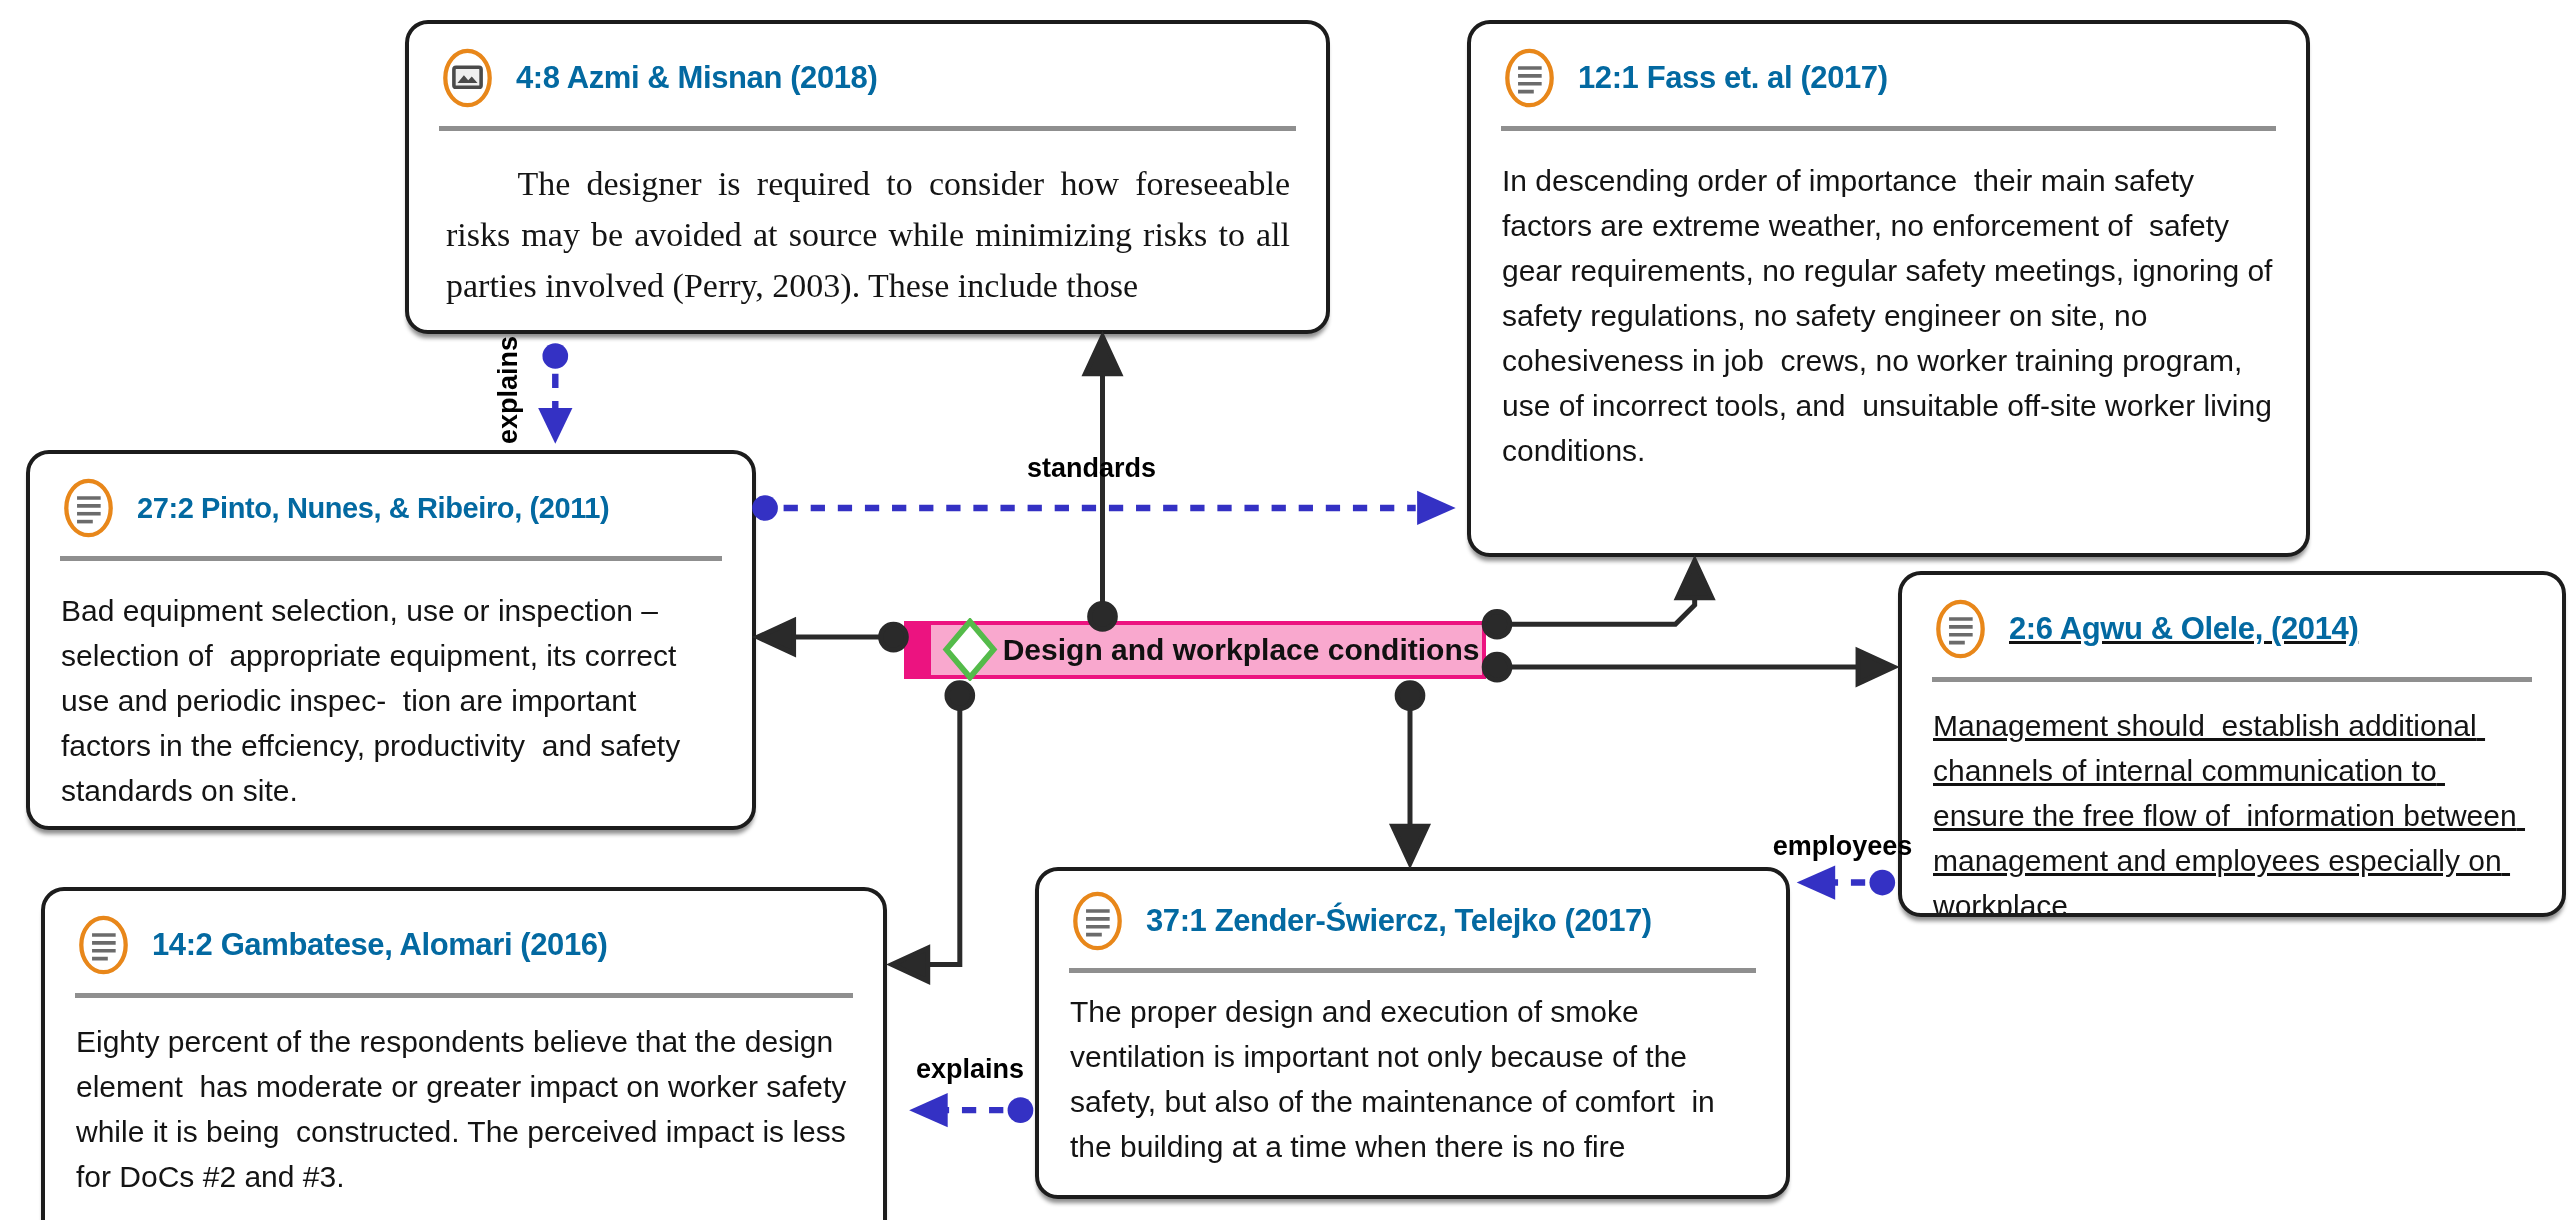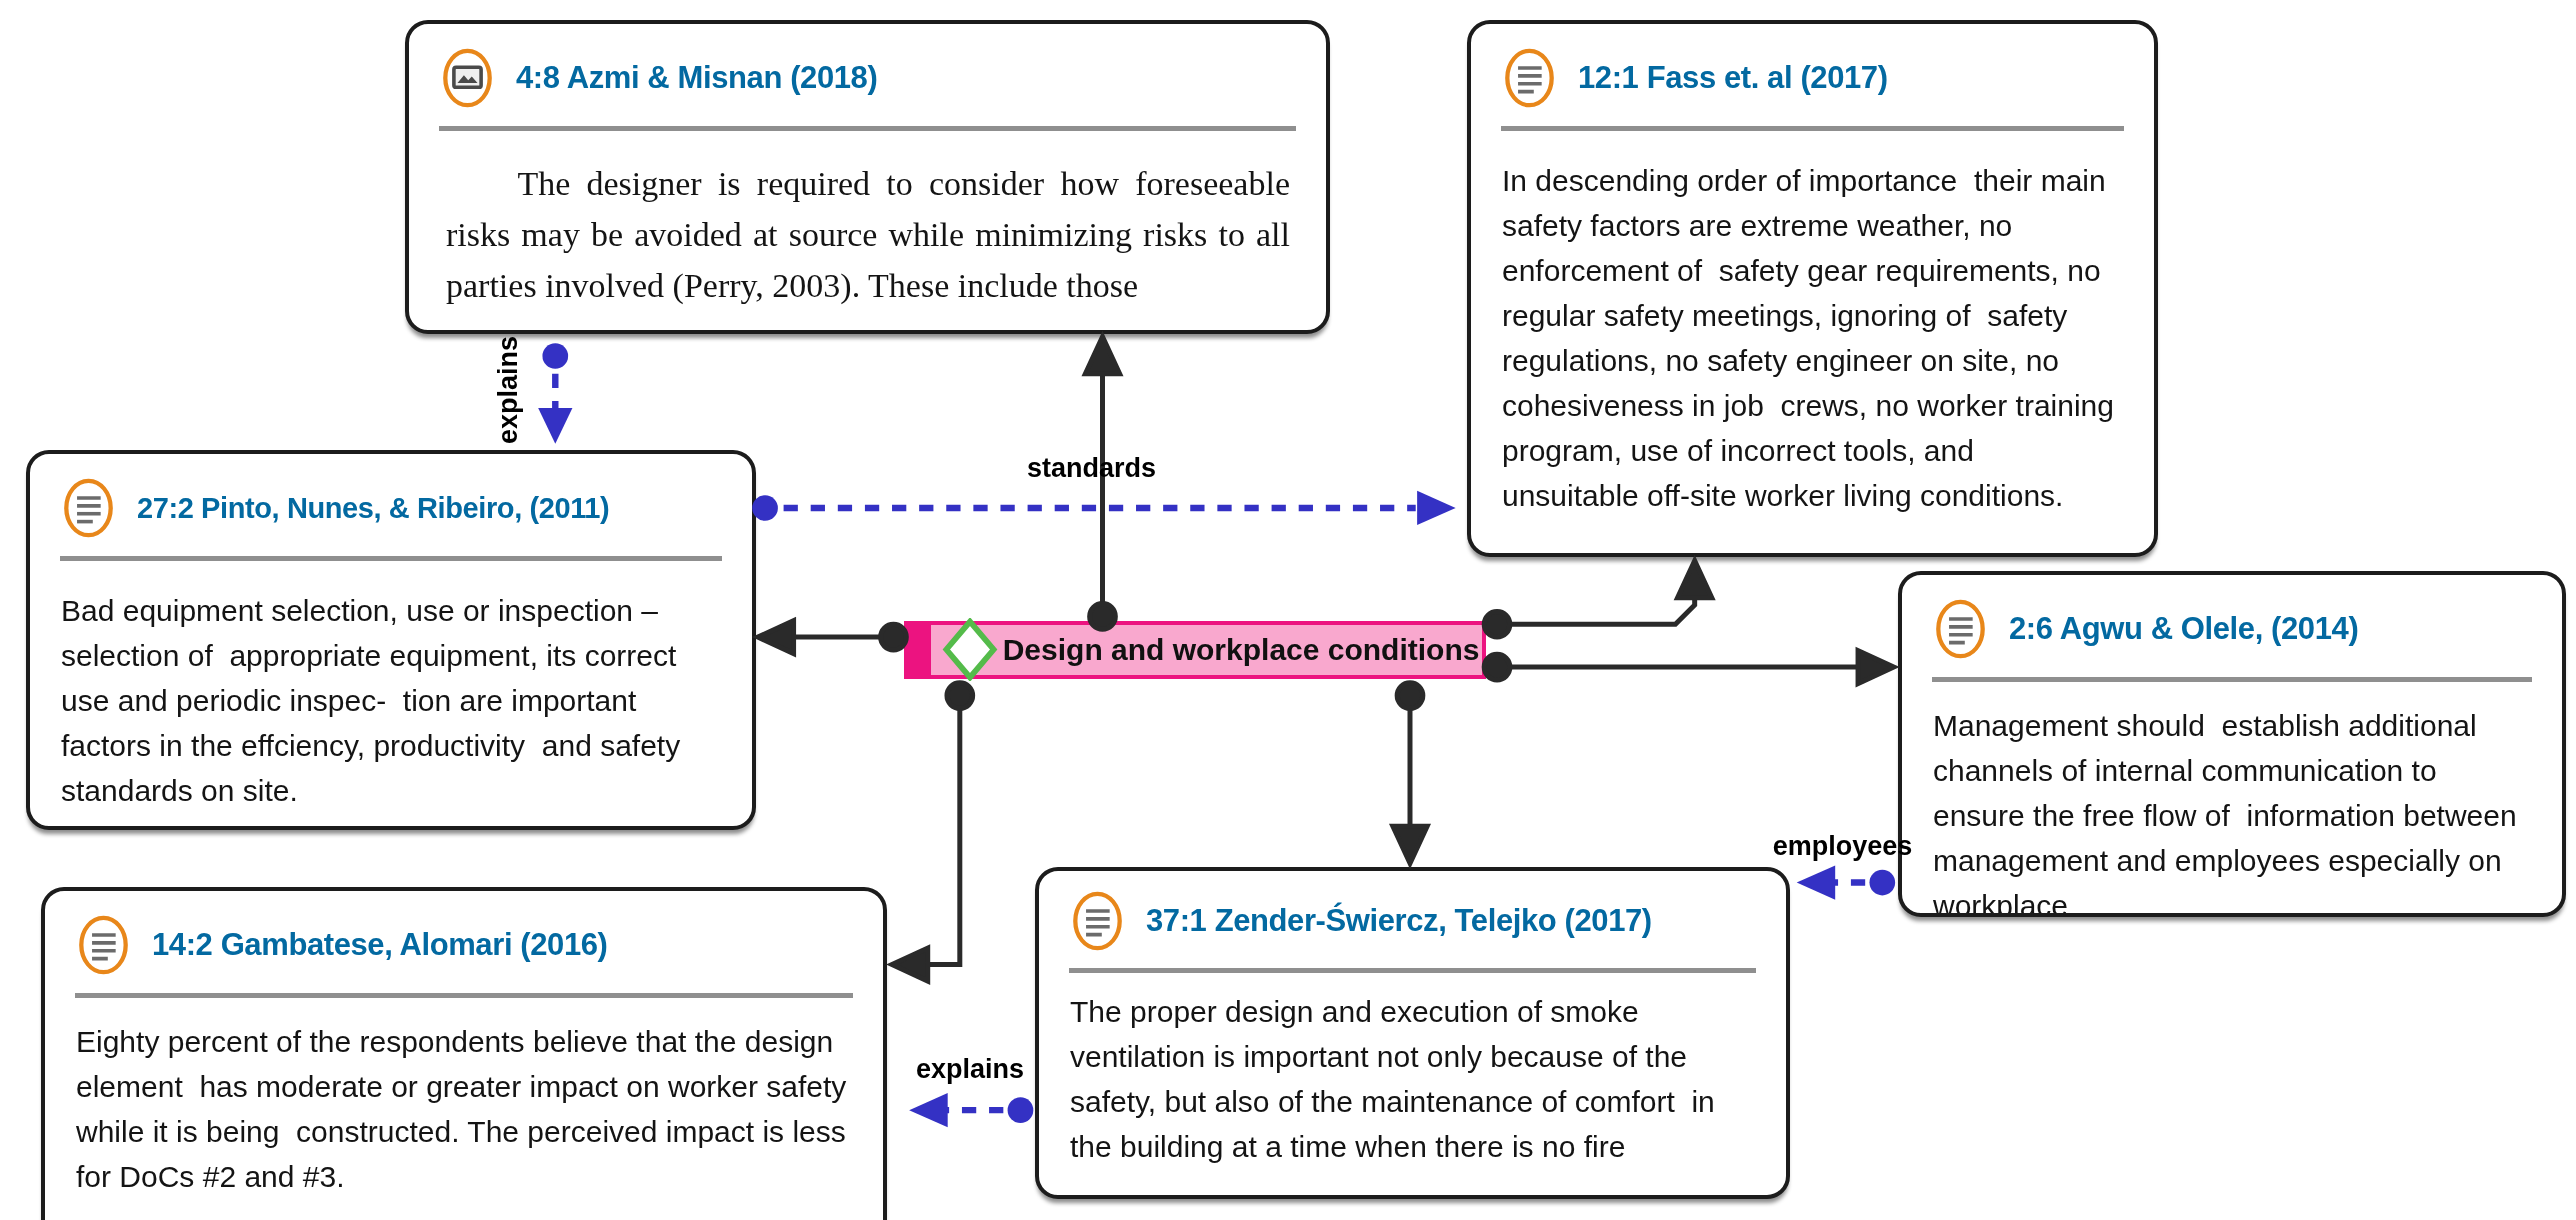--- a/index.html
+++ b/index.html
@@ -111,21 +111,21 @@
           <rect x="25" y="31" width="38" height="28" rx="3" fill="#efefef" stroke="#4a4a4a" stroke-width="5"></rect>
           <path d="M30 53 L39 42 L45 49 L50 44 L58 53 Z" fill="#4a4a4a"></path>
         </svg>
       </span>
       <span class="qtitle">4:8 Azmi &amp; Misnan (2018)</span>
     </div>
     <div class="qsep"></div>
     <div class="qbody serif">The designer is required to consider how foreseeable risks may be avoided at source while minimizing risks to all parties involved (Perry, 2003). These include those</div>
   </div>
 
-  <div class="qbox" style="left:1467px;top:20px;width:691px;height:537px;">
+  <div class="qbox" style="left:1467px;top:20px;width:843px;height:537px;">
     <div class="qhead">
       <span class="qicon">
         <svg width="63" height="66" viewBox="0 0 88 92">
           <ellipse cx="44" cy="46" rx="31" ry="38" fill="#ffffff" stroke="#E8871A" stroke-width="6"></ellipse>
           <g stroke="#6b6b6b" stroke-width="5">
             <line x1="28" y1="32" x2="61" y2="32"></line>
             <line x1="28" y1="43" x2="61" y2="43"></line>
             <line x1="28" y1="54" x2="61" y2="54"></line>
             <line x1="28" y1="65" x2="50" y2="65"></line>
           </g>
@@ -149,21 +149,21 @@
             <line x1="28" y1="65" x2="50" y2="65"></line>
           </g>
         </svg>
       </span>
       <span class="qtitle" style="font-size:29px;">27:2 Pinto, Nunes, &amp; Ribeiro, (2011)</span>
     </div>
     <div class="qsep"></div>
     <div class="qbody">Bad equipment selection, use or inspection – selection of  appropriate equipment, its correct use and periodic inspec-  tion are important factors in the effciency, productivity  and safety standards on site.</div>
   </div>
 
-  <div class="qbox" style="left:1898px;top:571px;width:668px;height:346px;">
+  <div class="qbox" style="left:1898px;top:571px;width:668px;height:346px;text-decoration:underline;">
     <div class="qhead">
       <span class="qicon">
         <svg width="63" height="66" viewBox="0 0 88 92">
           <ellipse cx="44" cy="46" rx="31" ry="38" fill="#ffffff" stroke="#E8871A" stroke-width="6"></ellipse>
           <g stroke="#6b6b6b" stroke-width="5">
             <line x1="28" y1="32" x2="61" y2="32"></line>
             <line x1="28" y1="43" x2="61" y2="43"></line>
             <line x1="28" y1="54" x2="61" y2="54"></line>
             <line x1="28" y1="65" x2="50" y2="65"></line>
           </g>

